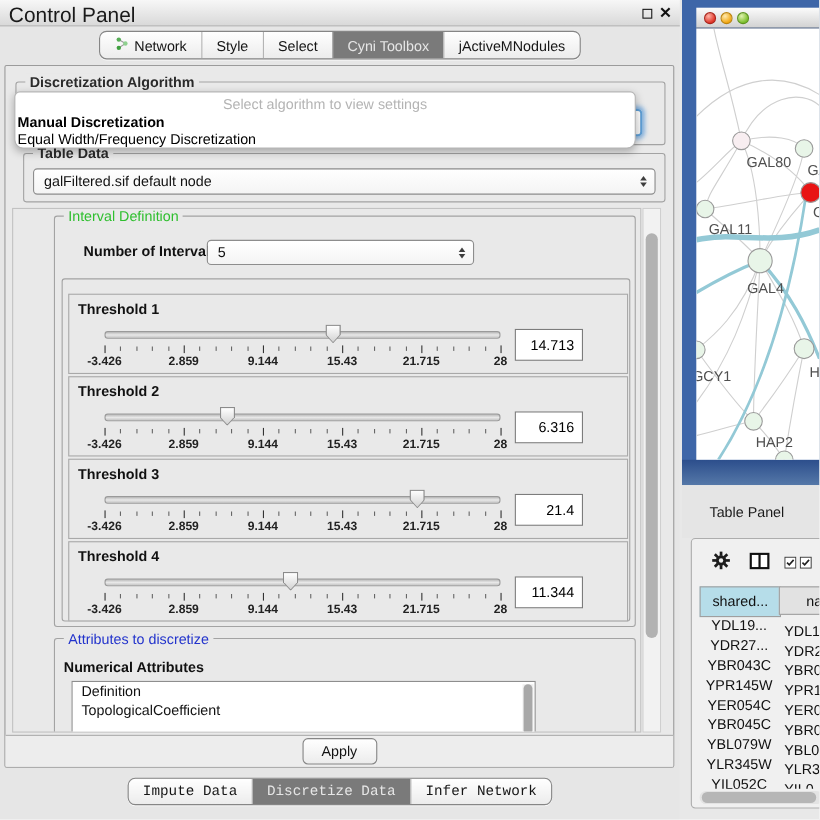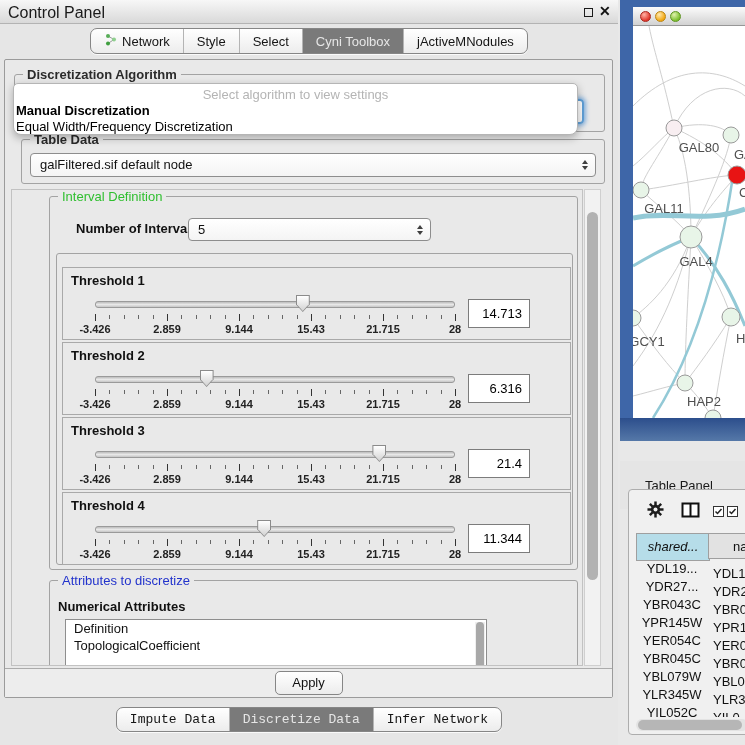--- a/index.html
+++ b/index.html
@@ -4,21 +4,21 @@
 <style>
   html,body{margin:0;padding:0;}
   #screen{position:relative;width:745px;height:745px;background:#e8e8e8;overflow:hidden;
           font-family:"Liberation Sans",sans-serif;font-size:13px;color:#111;}
   .abs{position:absolute;box-sizing:border-box;}
 
   
   #cp{left:0;top:0;width:618px;height:745px;background:#e6e6e6;}
   #cp-titlebar{left:0;top:0;width:618px;height:24px;background:linear-gradient(#f7f7f7,#d9d9d9);
                border-bottom:1px solid #b3b3b3;}
-  #cp-title{left:8px;top:4px;font-size:16px;color:#1a1a1a;}
+  #cp-title{left:8px;top:4px;font-size:19px;color:#1a1a1a;}
   #float-btn{left:584px;top:8px;width:9px;height:9px;border:1.5px solid #1a1a1a;background:transparent;}
   #close-btn{left:599px;top:3px;font-weight:bold;font-size:14px;color:#111;}
 
   .tabbar{left:0;width:618px;height:34px;display:flex;justify-content:center;align-items:center;}
   .seg{display:inline-flex;border:1px solid #868686;border-radius:7px;overflow:hidden;
        background:linear-gradient(#ffffff,#ececec);box-shadow:0 1px 0 rgba(255,255,255,.8);}
   .seg .tab{padding:4px 13px;display:flex;align-items:center;gap:5px;color:#151515;border-left:1px solid #b4b4b4;white-space:nowrap;}
   .seg .tab:first-child{border-left:none;}
   .seg .tab.active{color:#e6e6e6;align-items:flex-end;}
 
@@ -83,25 +83,25 @@
   #netframe .bottomband{position:absolute;left:0;bottom:0;width:125px;height:23px;
             background:linear-gradient(#2c4e8c,#5578a8);}
   #net-titlebar{left:633px;top:7px;width:112px;height:19px;background:linear-gradient(#fbfbfb,#d2d2d2);
                 border-bottom:1px solid #979797;display:flex;align-items:center;gap:4px;padding-left:7px;box-sizing:border-box;}
   .tl{width:11px;height:11px;border-radius:50%;}
   .tl.red{background:radial-gradient(circle at 35% 30%,#ffb3a6,#e0372b 70%);border:1px solid #a8241b;box-sizing:border-box;}
   .tl.yel{background:radial-gradient(circle at 35% 30%,#ffeab0,#f2a713 70%);border:1px solid #bb8410;box-sizing:border-box;}
   .tl.grn{background:radial-gradient(circle at 35% 30%,#e0f2ae,#7cbf2e 70%);border:1px solid #5e9421;box-sizing:border-box;}
   #netcanvas{left:633px;top:26px;width:112px;height:392px;background:#ffffff;overflow:hidden;}
 
-  #tp-header{left:620px;top:441px;width:125px;height:48px;background:#e5e5e5;margin-top:20px;}
+  #tp-header{left:620px;top:441px;width:125px;height:48px;background:#e5e5e5;}
   #tp-title{left:25px;top:17px;color:#1a1a1a;}
   #tp-box{left:628px;top:489px;width:130px;height:246px;background:#f0f0f0;border:1px solid #adadad;border-radius:4px;}
   .th-cell{position:absolute;top:43px;height:26px;border:1px solid #9f9f9f;text-align:center;line-height:25px;overflow:hidden;}
-  #th1{left:7px;width:72px;font-style:italic;}
+  #th1{left:7px;width:72px;}
   #th2{left:79px;width:60px;background:#e2e2e2;text-align:left;padding-left:24px;box-sizing:border-box;}
   #tp-rows{position:absolute;left:0px;top:70px;width:130px;height:157px;overflow:hidden;}
   .trow{height:18px;line-height:18px;white-space:nowrap;}
   .trow .c1{display:inline-block;width:72px;margin-left:7px;text-align:center;overflow:hidden;}
   .trow .c2{display:inline-block;padding-left:5px;}
   #hscroll{position:absolute;left:7px;top:229px;width:112px;height:12px;background:#e3e3e3;border-radius:6px;}
   #hscroll .thumb{position:absolute;left:2px;top:1px;width:104px;height:10px;background:#b6b6b6;border-radius:5px;}
 </style>
 </head>
 <body>

